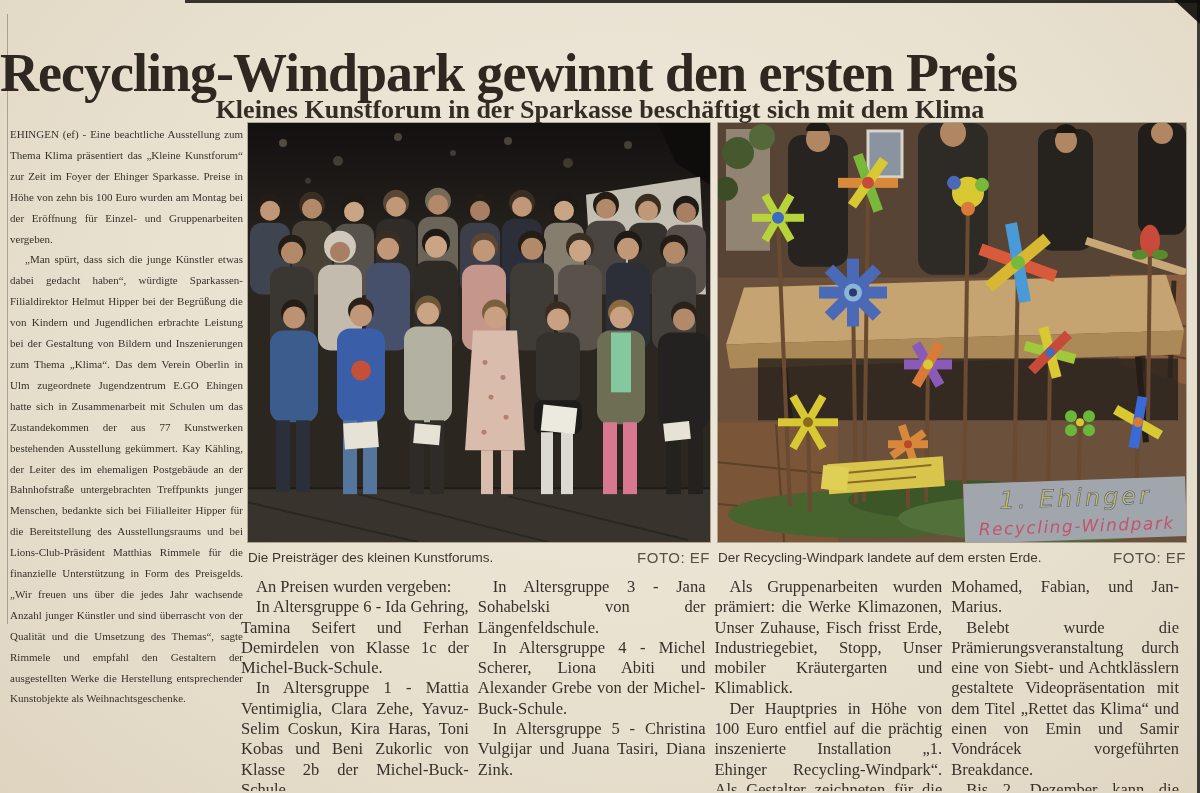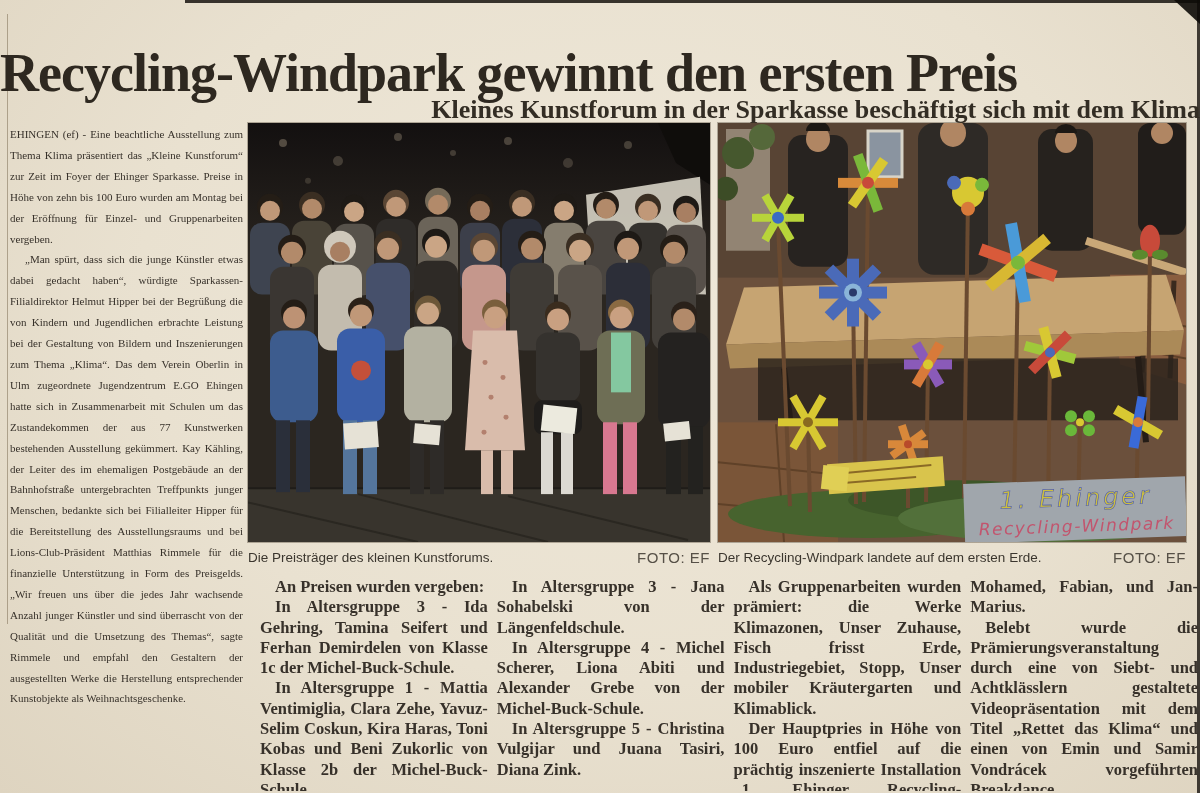--- a/index.html
+++ b/index.html
@@ -10,41 +10,41 @@
     font-family:"Liberation Serif", serif;color:#322c24;
   }
   
   .edge-top{position:absolute;top:0;left:185px;right:0;height:3px;background:#17140f;opacity:.85;}
   .edge-right{position:absolute;top:0;right:0;width:3px;height:100%;background:#15120e;opacity:.8;}
   .corner-tr{position:absolute;top:0;right:0;width:0;height:0;border-top:24px solid #0d0b08;border-left:26px solid transparent;opacity:.9;}
   .fold-line{position:absolute;left:7px;top:14px;width:1px;height:610px;background:rgba(118,102,76,.5);}
 
   .headline{position:absolute;top:6px;left:0;width:100%;
     font-size:54px;font-weight:700;letter-spacing:-1px;color:#2e2820;}
-  .subheadline{position:absolute;top:73px;left:0;width:100%;text-align:right;
+  .subheadline{position:absolute;top:73px;left:0;width:100%;text-align:center;
     font-size:26px;font-weight:600;color:#33* ;color:#332d24;}
 
   .lead-col{position:absolute;left:10px;top:124px;width:233px;height:634px;overflow:hidden;
     font-size:11px;line-height:20.9px;text-align:justify;color:#37312a;}
   .lead-col p{margin:0;}
   .lead-col p + p{text-indent:15px;}
 
   .photo{position:absolute;top:123px;background:#241f1a;box-shadow:0 0 0 1px rgba(60,50,35,.35);}
   .photo-left{left:248px;width:462px;height:419px;}
   .photo-right{left:718px;width:468px;height:419px;}
   .photo svg{display:block;width:100%;height:100%;}
 
   .caption-row{position:absolute;top:549px;display:flex;justify-content:space-between;align-items:center;
     font-family:"Liberation Sans", sans-serif;font-size:13.5px;color:#3b362e;}
   .caption-row.cl{left:248px;width:462px;}
   .caption-row.cr{left:718px;width:468px;}
   .credit{font-size:15px;letter-spacing:.5px;color:#565047;white-space:nowrap;}
 
-  .results{position:absolute;left:260px;top:577px;width:938px;height:214px;overflow:hidden;
-    display:flex;gap:9px;font-size:16.5px;line-height:20.3px;text-align:justify;color:#37312a;font-weight:bold;}
+  .results{position:absolute;left:241px;top:577px;width:938px;height:214px;overflow:hidden;
+    display:flex;gap:9px;font-size:16.5px;line-height:20.3px;text-align:justify;color:#37312a;}
   .results .col{flex:1;min-width:0;}
   .results p{margin:0;}
   .results p.ind{text-indent:15px;}
 </style>
 </head>
 <body>
 
 <div class="page">
 
   <div class="edge-top"></div>
@@ -429,21 +429,21 @@
     <span class="credit">FOTO: EF</span>
   </div>
   <div class="caption-row cr">
     <span>Der Recycling-Windpark landete auf dem ersten Erde.</span>
     <span class="credit">FOTO: EF</span>
   </div>
 
   <div class="results">
     <div class="col">
       <p class="ind">An Preisen wurden vergeben:</p>
-      <p class="ind">In Altersgruppe 3 - Ida Gehring, Tamina Seifert und Ferhan Demirdelen von Klasse 1c der Michel-Buck-Schule.</p>
+      <p class="ind">In Altersgruppe 6 - Ida Gehring, Tamina Seifert und Ferhan Demirdelen von Klasse 1c der Michel-Buck-Schule.</p>
       <p class="ind">In Altersgruppe 1 - Mattia Ventimiglia, Clara Zehe, Yavuz-Selim Coskun, Kira Haras, Toni Kobas und Beni Zukorlic von Klasse 2b der Michel-Buck-Schule.</p>
 
     </div>
     <div class="col">
       <p class="ind">In Altersgruppe 3 - Jana Sohabelski von der Längenfeldschule.</p>
       <p class="ind">In Altersgruppe 4 - Michel Scherer, Liona Abiti und Alexander Grebe von der Michel-Buck-Schule.</p>
       <p class="ind">In Altersgruppe 5 - Christina Vulgijar und Juana Tasiri, Diana Zink.</p>
     </div>
     <div class="col">
       <p class="ind">Als Gruppenarbeiten wurden prämiert: die Werke Klimazonen, Unser Zuhause, Fisch frisst Erde, Industriegebiet, Stopp, Unser mobiler Kräutergarten und Klimablick.</p>

